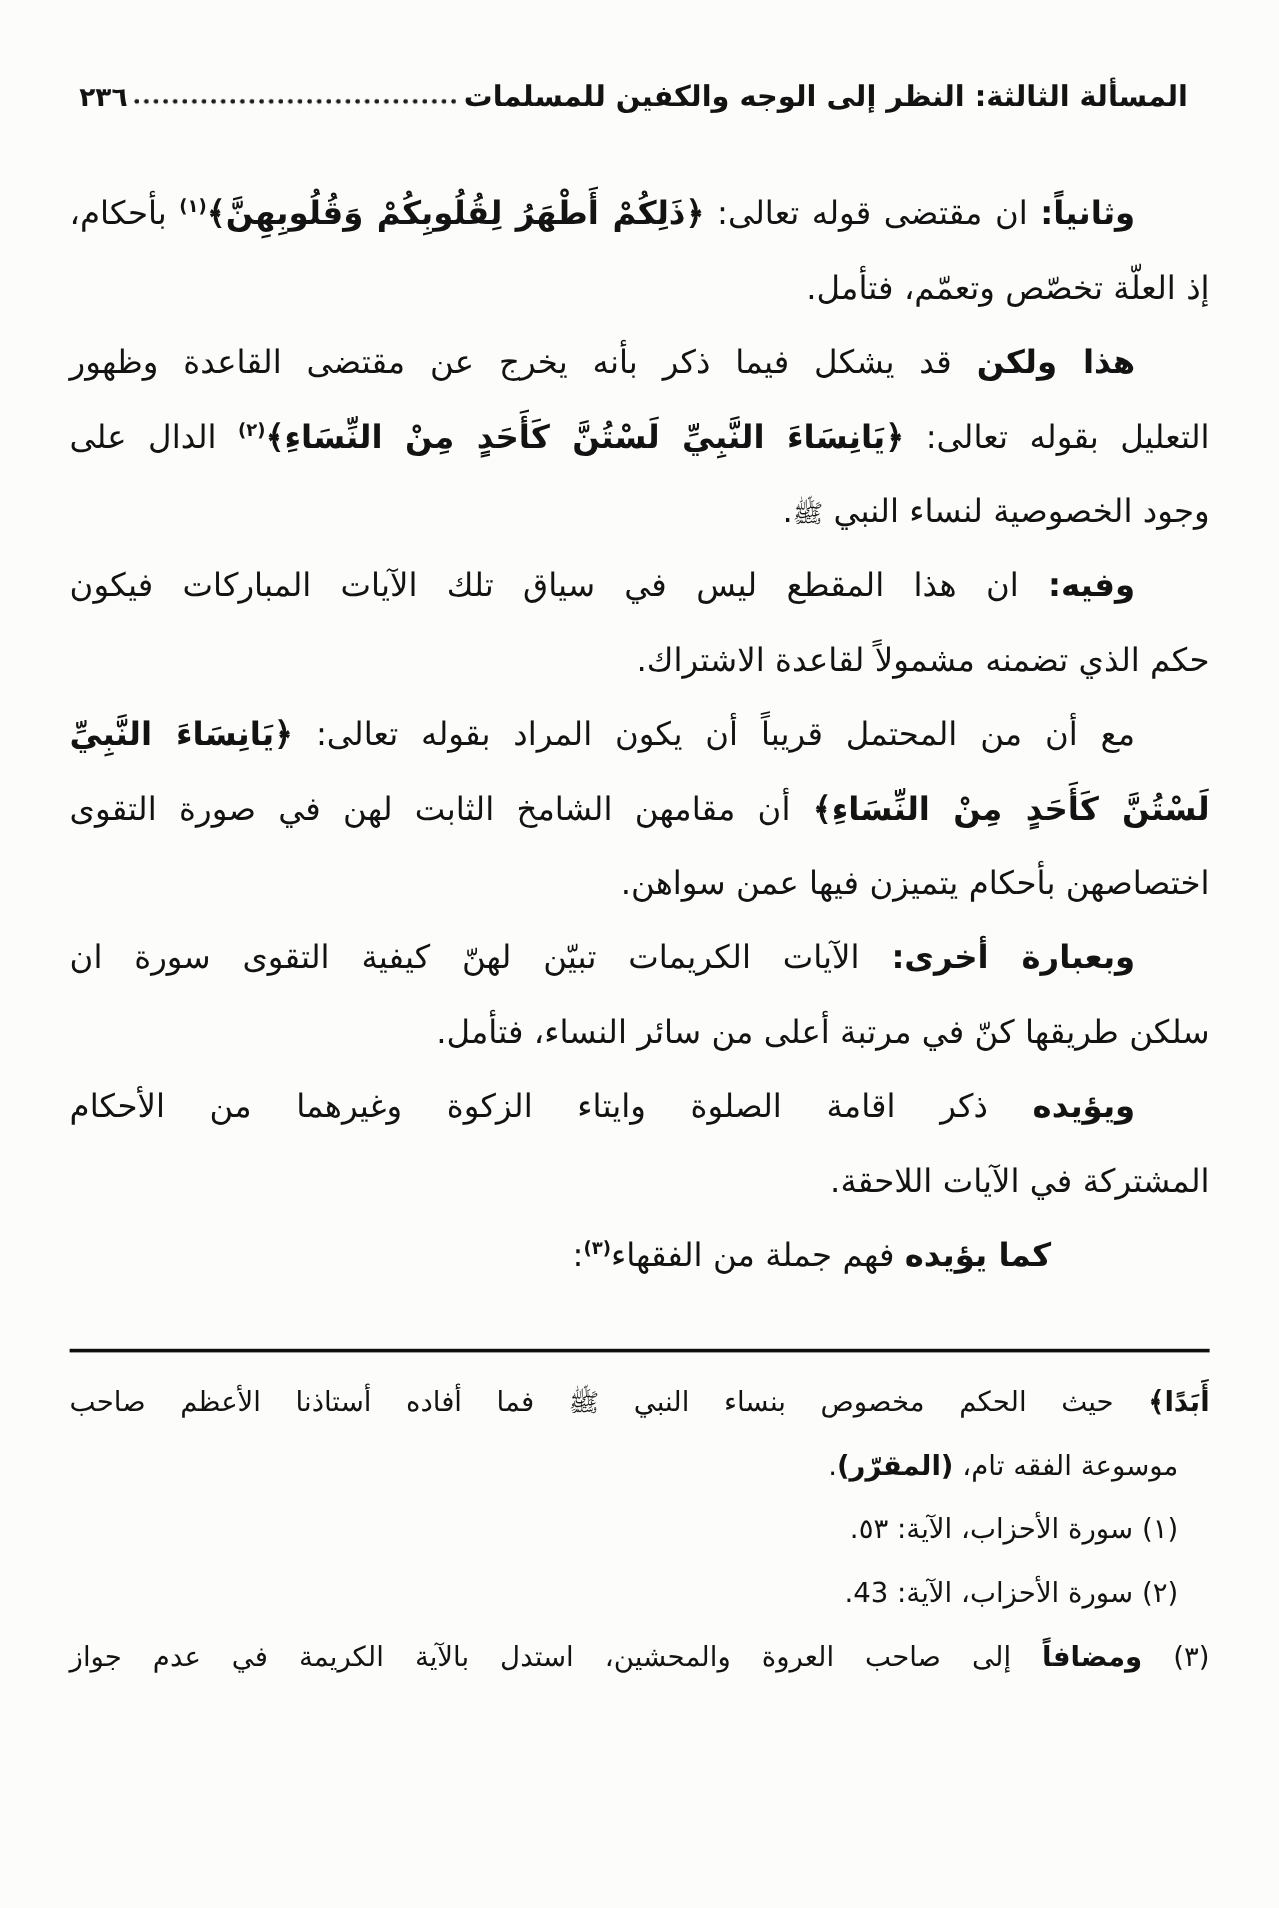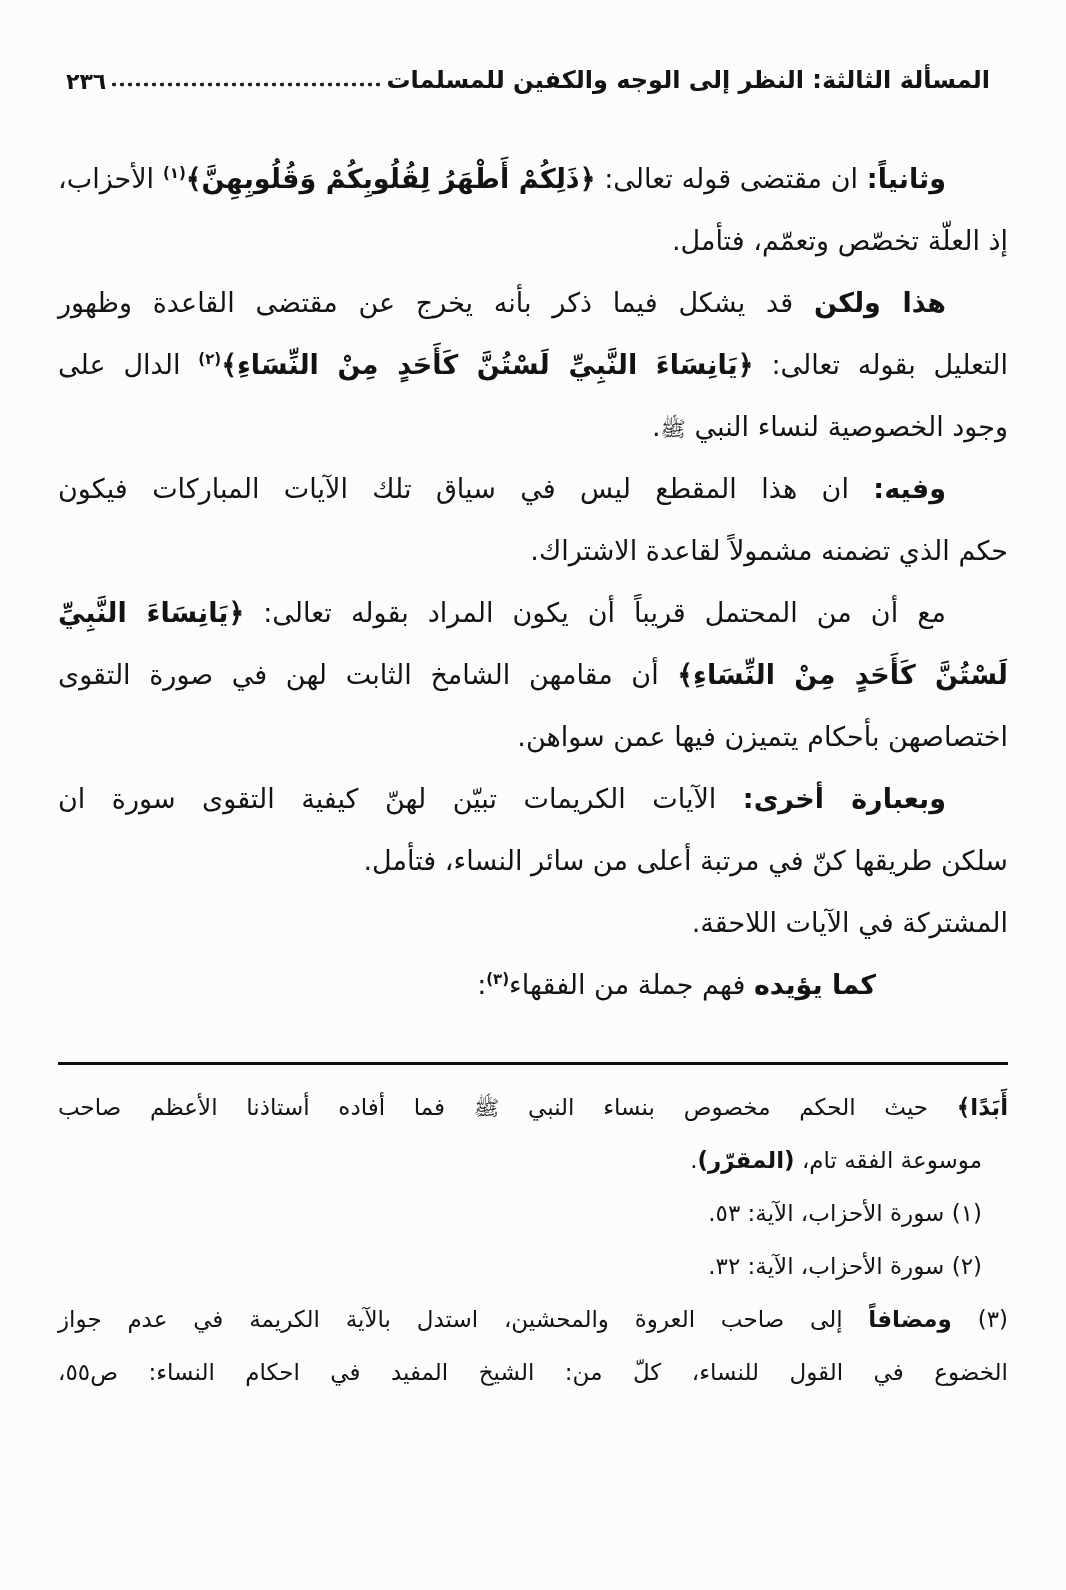--- a/index.html
+++ b/index.html
@@ -77,21 +77,21 @@
 <div class="page">
 
   <div class="hdr">
     <span class="hdr-title">المسألة الثالثة: النظر إلى الوجه والكفين للمسلمات</span>
     <span class="leader"></span>
     <span class="hdr-num">٢٣٦</span>
   </div>
 
   <div class="bodytext">
 
-    <div class="ln ind"><span class="b">وثانياً:</span><span> ان مقتضى قوله تعالى: </span><span class="q">﴿ذَلِكُمْ أَطْهَرُ لِقُلُوبِكُمْ وَقُلُوبِهِنَّ﴾</span><sup class="fn">(١)</sup><span> الأحزاب،</span></div>
+    <div class="ln ind"><span class="b">وثانياً:</span><span> ان مقتضى قوله تعالى: </span><span class="q">﴿ذَلِكُمْ أَطْهَرُ لِقُلُوبِكُمْ وَقُلُوبِهِنَّ﴾</span><sup class="fn">(١)</sup><span> بأحكام،</span></div>
 
     <div class="ln end"><span>إذ العلّة تخصّص وتعمّم، فتأمل.</span></div>
 
     <div class="ln ind"><span class="b">هذا ولكن</span><span> قد يشكل فيما ذكر بأنه يخرج عن مقتضى القاعدة وظهور</span></div>
 
     <div class="ln"><span>التعليل بقوله تعالى: </span><span class="q">﴿يَانِسَاءَ النَّبِيِّ لَسْتُنَّ كَأَحَدٍ مِنْ النِّسَاءِ﴾</span><sup class="fn">(٢)</sup><span> الدال على</span></div>
 
     <div class="ln end"><span>وجود الخصوصية لنساء النبي </span><span class="pbuh">ﷺ</span><span>.</span></div>
 
     <div class="ln ind"><span class="b">وفيه:</span><span> ان هذا المقطع ليس في سياق تلك الآيات المباركات فيكون</span></div>
@@ -102,38 +102,38 @@
 
     <div class="ln"><span class="q">لَسْتُنَّ كَأَحَدٍ مِنْ النِّسَاءِ﴾</span><span> أن مقامهن الشامخ الثابت لهن في صورة التقوى</span></div>
 
 
     <div class="ln end"><span>اختصاصهن بأحكام يتميزن فيها عمن سواهن.</span></div>
 
     <div class="ln ind"><span class="b">وبعبارة أخرى:</span><span> الآيات الكريمات تبيّن لهنّ كيفية التقوى سورة ان</span></div>
 
     <div class="ln end"><span>سلكن طريقها كنّ في مرتبة أعلى من سائر النساء، فتأمل.</span></div>
 
+    <div class="ln ind"><span class="b">ويؤيده</span><span> ذكر اقامة الصلوة وايتاء الزكوة وغيرهما من الأحكام</span></div>
 
     <div class="ln end"><span>المشتركة في الآيات اللاحقة.</span></div>
 
     <div class="ln end ind2"><span class="b">كما يؤيده</span><span> فهم جملة من الفقهاء</span><sup class="fn">(٣)</sup><span>:</span></div>
 
   </div>
 
   <hr class="fnsep">
 
   <div class="fnotes">
 
     <div class="fl"><span class="q">أَبَدًا﴾</span><span> حيث الحكم مخصوص بنساء النبي </span><span class="pbuh">ﷺ</span><span> فما أفاده أستاذنا الأعظم صاحب</span></div>
 
     <div class="fl end cont"><span>موسوعة الفقه تام، </span><span class="b">(المقرّر)</span><span>.</span></div>
 
     <div class="fl end cont"><span>(١) سورة الأحزاب، الآية: ٥٣.</span></div>
 
-    <div class="fl end cont"><span>(٢) سورة الأحزاب، الآية: ٣٢.</span></div>
+    <div class="fl end cont"><span>(٢) سورة الأحزاب، الآية: 43.</span></div>
 
     <div class="fl"><span>(٣) </span><span class="b">ومضافاً</span><span> إلى صاحب العروة والمحشين، استدل بالآية الكريمة في عدم جواز</span></div>
 
-    <div class="fl"><span>الخضوع في القول للنساء، كلّ من: الشيخ المفيد في احكام النساء: ص٥٥،</span></div>
 
   </div>
 
 </div>
 
 </body></html>

